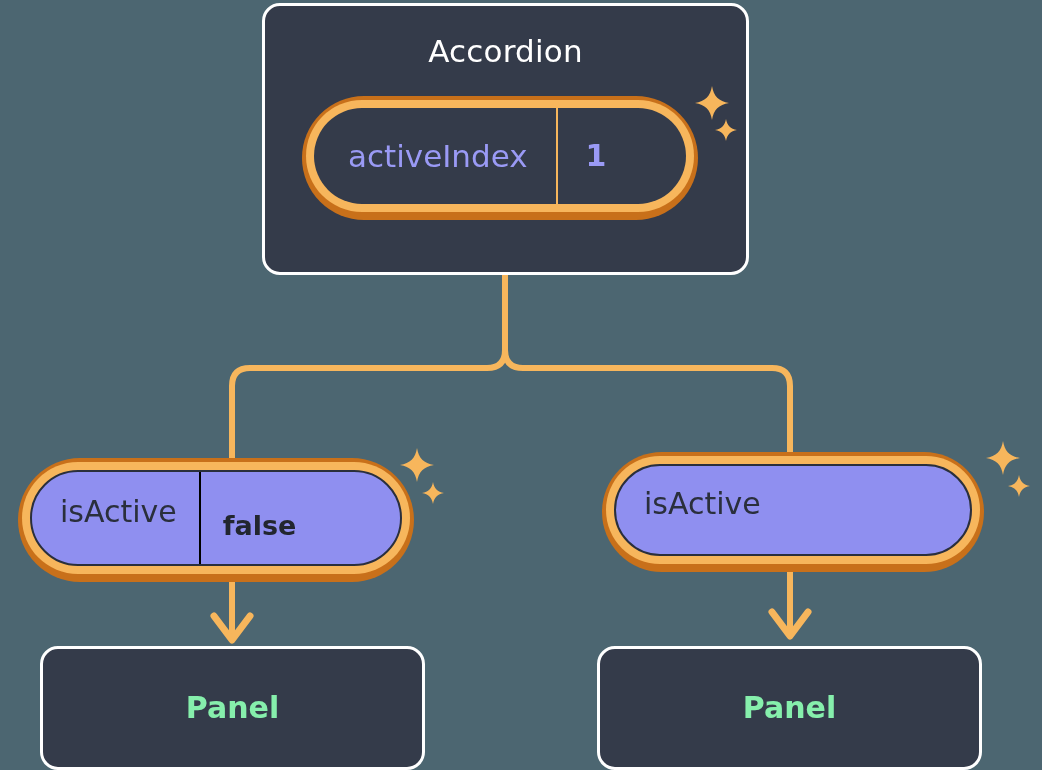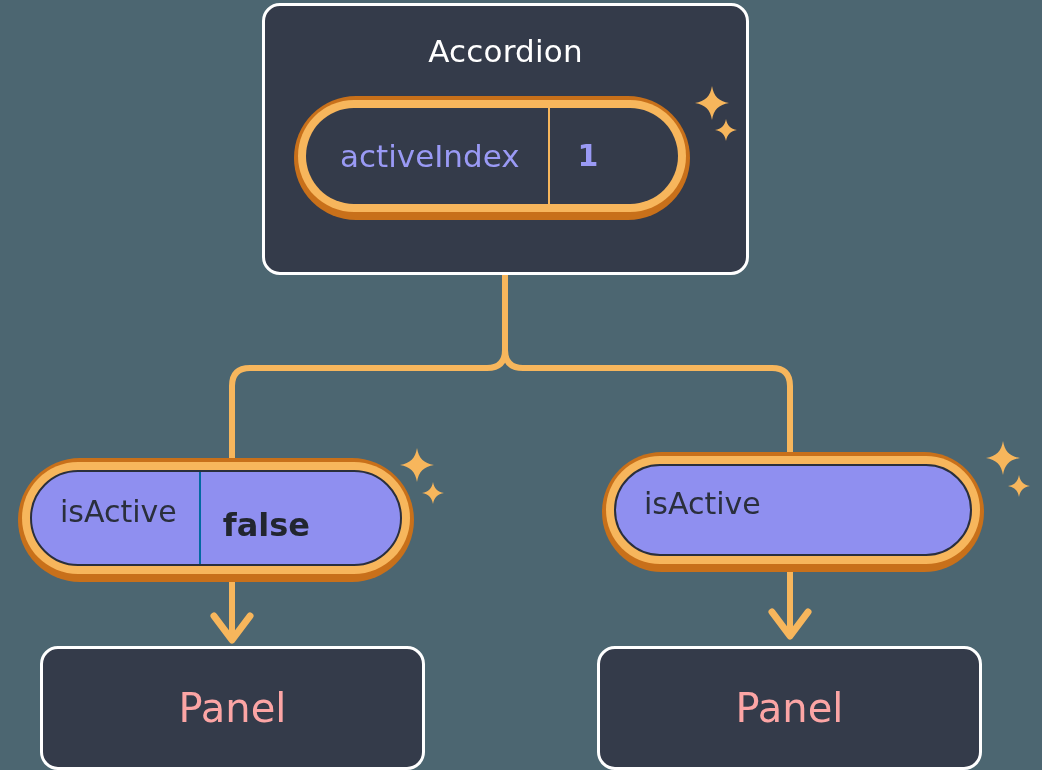--- a/index.html
+++ b/index.html
@@ -55,23 +55,23 @@
   }
   .panelbox {
     background: #343b4a;
     border: 3px solid #ffffff;
     border-radius: 18px;
     display: flex;
     align-items: center;
     justify-content: center;
   }
   .panelbox-title {
-    color: #fca5a5;
-    font-size: 40px;
-    font-weight: 400;
+    color: #86efac;
+    font-size: 30px;
+    font-weight: 700;
     line-height: 1;
     white-space: nowrap;
   }
 
   
   
   .pill-outer {
     position: absolute;
     z-index: 3;
     border-radius: 999px;
@@ -124,24 +124,24 @@
   }
   
   .pill-inner.purple .pill-key {
     color: #2a2f3c;
     font-size: 30px;
     font-weight: 400;
     padding: 0 22px 12px 28px;
   }
   .pill-inner.purple .pill-val {
     color: #22262f;
-    font-size: 32px;
+    font-size: 27px;
     font-weight: 700;
     padding: 14px 28px 0 22px;
-    border-left: 2px solid #0369a1;
+    border-left: 2px solid #000000;
   }
 
   
   .sparkle {
     position: absolute;
     z-index: 4;
     pointer-events: none;
   }
   .sparkle svg { display: block; }
 </style>
@@ -169,21 +169,21 @@
     <path d="M 214 616 L 232 640 L 250 616" fill="none" stroke="#f7b65c" stroke-width="7" stroke-linecap="round" stroke-linejoin="round"></path>
 
     <line x1="790" y1="566" x2="790" y2="634" stroke="#f7b65c" stroke-width="6" stroke-linecap="round"></line>
     <path d="M 772 612 L 790 636 L 808 612" fill="none" stroke="#f7b65c" stroke-width="7" stroke-linecap="round" stroke-linejoin="round"></path>
   </svg>
 
   <div class="node compbox" style="left:262px; top:3px; width:487px; height:272px; padding-top:30px;">
     <span class="compbox-title">Accordion</span>
   </div>
 
-  <div class="pill-outer" style="left:294px; top:96px; width:396px; height:124px;">
+  <div class="pill-outer" style="left:302px; top:96px; width:396px; height:124px;">
     <div class="pill-mid">
       <div class="pill-inner dark">
         <div class="pill-key">activeIndex</div>
         <div class="pill-val">1</div>
       </div>
     </div>
   </div>
 
   <div class="sparkle" style="left:694px; top:85px;">
     <svg width="36" height="36" viewBox="0 0 36 36">

